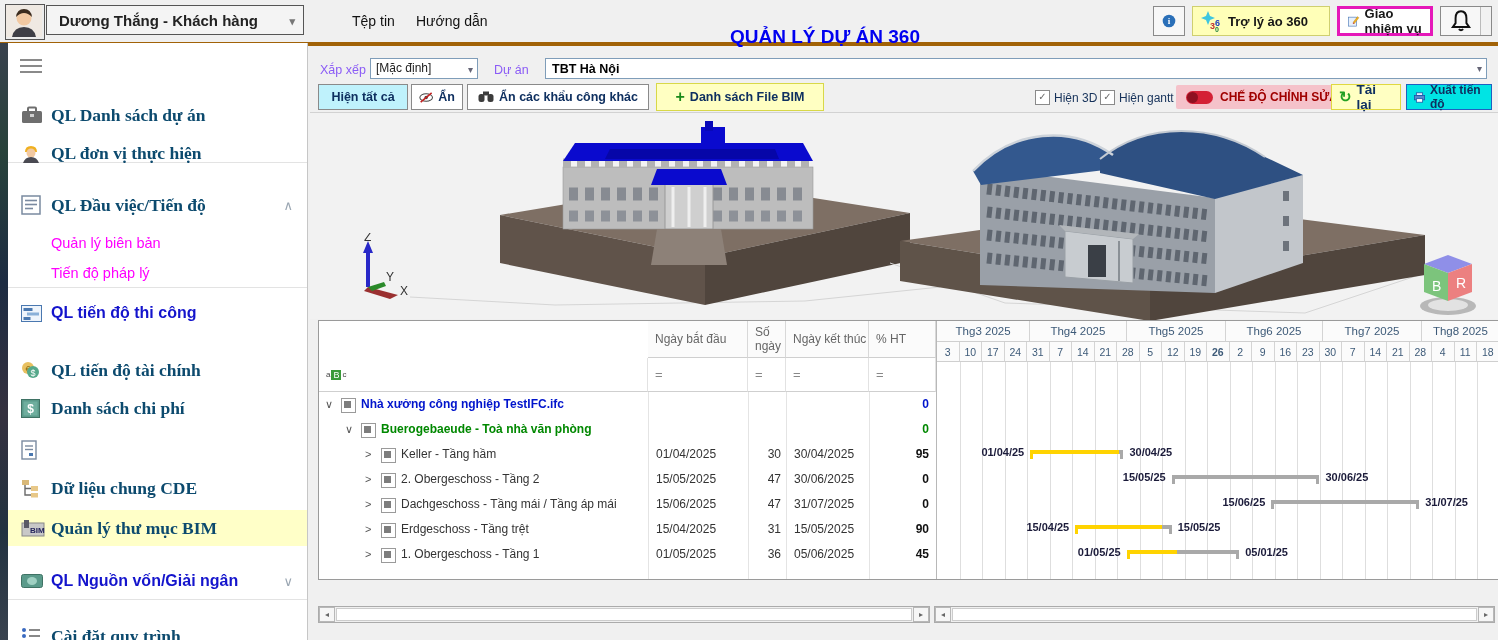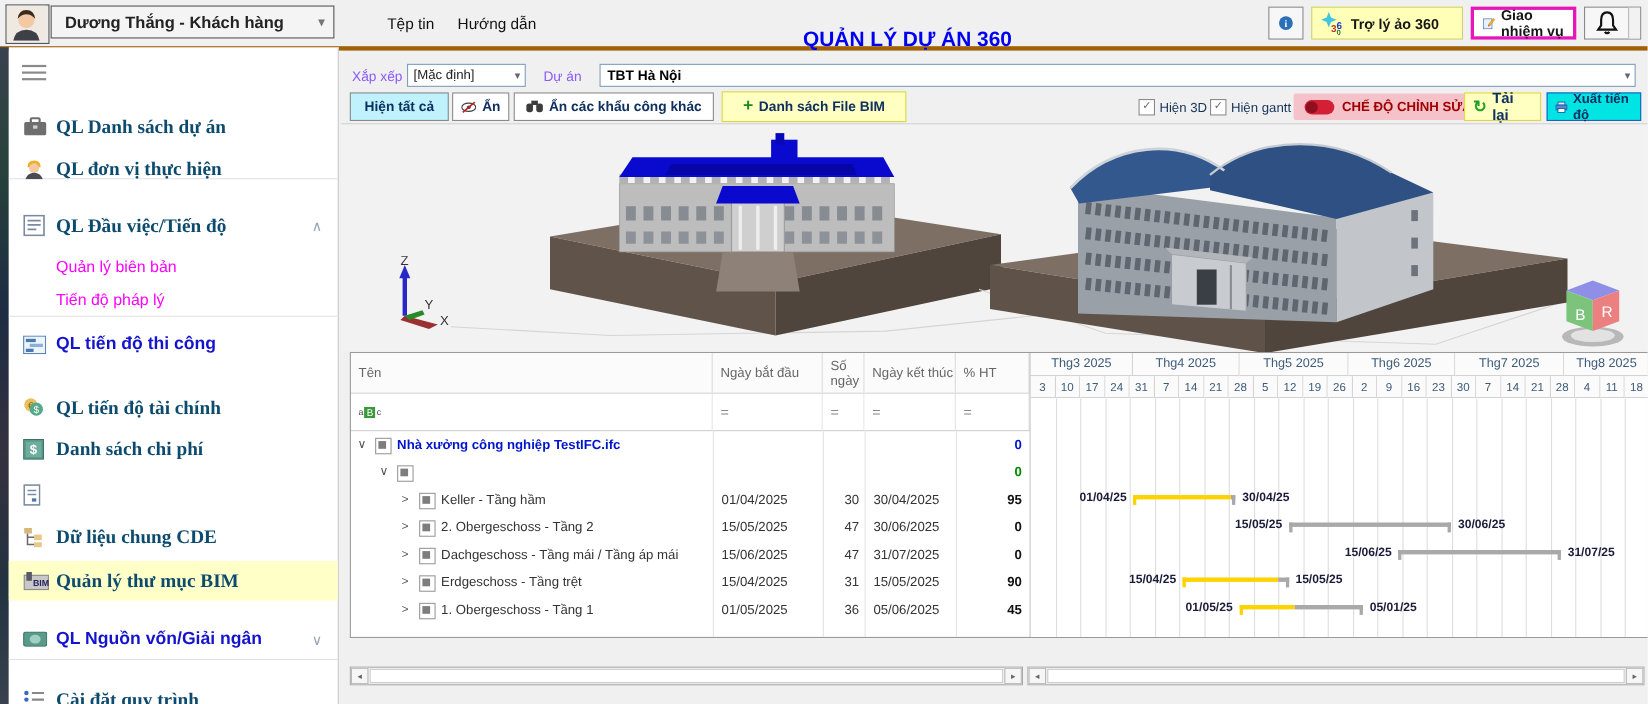--- a/index.html
+++ b/index.html
@@ -414,21 +414,20 @@
       <polygon points="32,4 56,13 32,22 8,13" fill="#8f8fe8"></polygon>
       <polygon points="8,13 32,22 32,50 8,41" fill="#7cc47c"></polygon>
       <polygon points="32,22 56,13 56,41 32,50" fill="#ec8080"></polygon>
       <text x="16" y="40" font-size="14" fill="#fff">B</text>
       <text x="40" y="37" font-size="14" fill="#fff">R</text>
     </svg>
   </div>
 
   <div class="gridwrap">
     <div class="tbl" id="tbl">
-        <div class="hcell" style="left: 0px; width: 329px;">Tên</div>
         <div class="fcell" style="left: 0px; width: 329px;">
           <span style="font-size:8px;color:#444">a</span>
           <span style="font-size:9px;color:#fff;background:#3a9a3a;padding:0 2px;margin:0 1px">B</span>
           <span style="font-size:8px;color:#444">c</span>
         </div>
         <div class="hcell" style="left: 329px; width: 100px;">Ngày bắt đầu</div>
         <div class="fcell" style="left: 329px; width: 100px;">=</div>
         <div class="hcell" style="left: 429px; width: 38px;">Số ngày</div>
         <div class="fcell" style="left: 429px; width: 38px;">=</div>
         <div class="hcell" style="left: 467px; width: 83px;">Ngày kết thúc</div>
@@ -448,20 +447,21 @@
           <span style="left: 337px; width: 86px; text-align: left; color: rgb(51, 51, 51);"></span>
           <span style="left: 430px; width: 32px; text-align: right; color: rgb(51, 51, 51);"></span>
           <span style="left: 475px; width: 72px; text-align: left; color: rgb(51, 51, 51);"></span>
           <span style="left: 550px; width: 60px; text-align: right; color: rgb(0, 20, 204); font-weight: bold;">0</span>
         </div>
         <div class="trow" style="top: 96px;">
           <span class="arrow" style="left: 26px;">∨</span>
           <span class="cb" style="left: 42px;">
             <span class="cbi"></span>
           </span>
+          <span class="nm-green" style="left: 62px;">Buerogebaeude - Toà nhà văn phòng</span>
           <span style="left: 337px; width: 86px; text-align: left; color: rgb(51, 51, 51);"></span>
           <span style="left: 430px; width: 32px; text-align: right; color: rgb(51, 51, 51);"></span>
           <span style="left: 475px; width: 72px; text-align: left; color: rgb(51, 51, 51);"></span>
           <span style="left: 550px; width: 60px; text-align: right; color: rgb(0, 136, 0); font-weight: bold;">0</span>
         </div>
         <div class="trow" style="top: 121px;">
           <span class="arrow" style="left: 46px;">&gt;</span>
           <span class="cb" style="left: 62px;">
             <span class="cbi"></span>
           </span>
@@ -528,21 +528,21 @@
         <div class="gwcell" style="left: 45px; width: 22.5px;">17</div>
         <div class="gwcell" style="left: 67.5px; width: 22.5px;">24</div>
         <div class="gwcell" style="left: 90px; width: 22.5px;">31</div>
         <div class="gwcell" style="left: 112.5px; width: 22.5px;">7</div>
         <div class="gwcell" style="left: 135px; width: 22.5px;">14</div>
         <div class="gwcell" style="left: 157.5px; width: 22.5px;">21</div>
         <div class="gwcell" style="left: 180px; width: 22.5px;">28</div>
         <div class="gwcell" style="left: 202.5px; width: 22.5px;">5</div>
         <div class="gwcell" style="left: 225px; width: 22.5px;">12</div>
         <div class="gwcell" style="left: 247.5px; width: 22.5px;">19</div>
-        <div class="gwcell" style="left: 270px; width: 22.5px;">26</div>
+        <div class="gwcell" style="left: 270px; width: 22.5px; font-weight: bold;">26</div>
         <div class="gwcell" style="left: 292.5px; width: 22.5px;">2</div>
         <div class="gwcell" style="left: 315px; width: 22.5px;">9</div>
         <div class="gwcell" style="left: 337.5px; width: 22.5px;">16</div>
         <div class="gwcell" style="left: 360px; width: 22.5px;">23</div>
         <div class="gwcell" style="left: 382.5px; width: 22.5px;">30</div>
         <div class="gwcell" style="left: 405px; width: 22.5px;">7</div>
         <div class="gwcell" style="left: 427.5px; width: 22.5px;">14</div>
         <div class="gwcell" style="left: 450px; width: 22.5px;">21</div>
         <div class="gwcell" style="left: 472.5px; width: 22.5px;">28</div>
         <div class="gwcell" style="left: 495px; width: 22.5px;">4</div>

